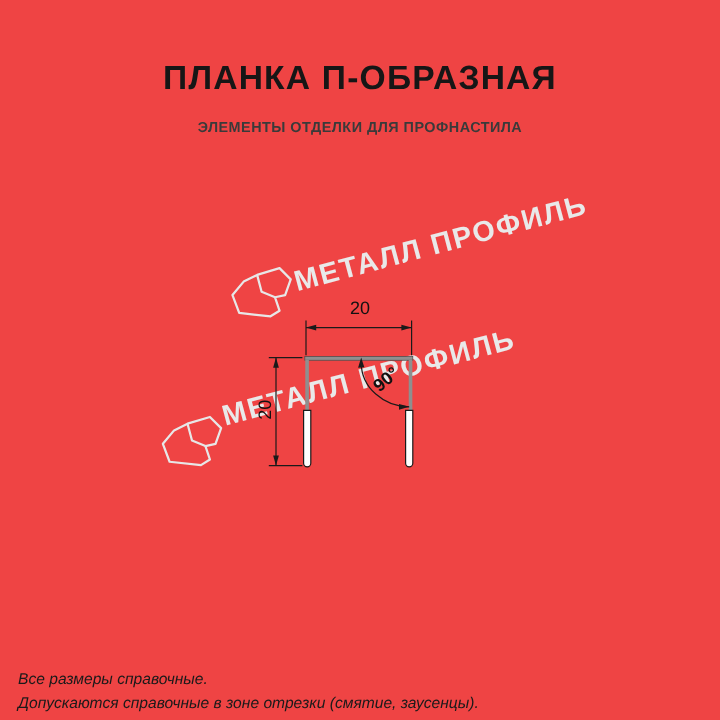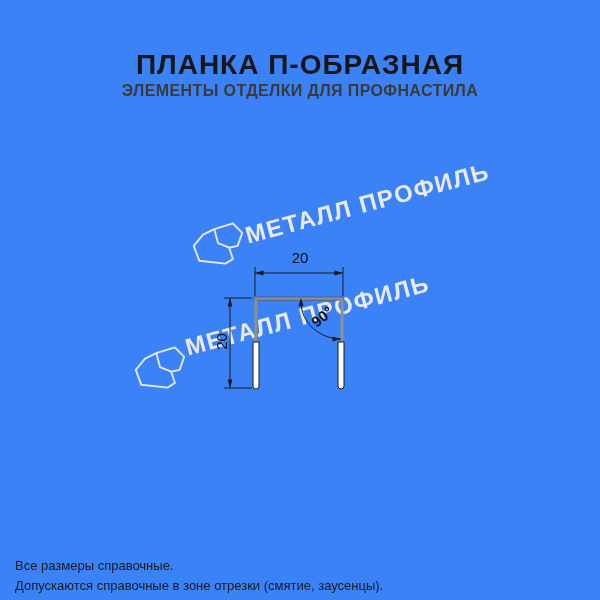--- a/index.html
+++ b/index.html
@@ -1,24 +1,24 @@
 <!DOCTYPE html>
 <html><head>
 <meta charset="utf-8">
 <style>
   * { margin: 0; padding: 0; box-sizing: border-box; }
   html, body { width: 600px; height: 600px; background: #ffffff; }
   body { font-family: "Liberation Sans", sans-serif; position: relative; overflow: hidden; }
 
-  .page { position: absolute; inset: 0; width: 600px; height: 600px; background: #3b82f6; }
+  .page { position: absolute; inset: 0; width: 600px; height: 600px; background: #ef4444; }
 
   
   .header { position: absolute; top: 50px; left: 0; width: 600px; text-align: center; color: #161616; }
   .title-line { font-weight: bold; font-size: 28px; line-height: 30px; letter-spacing: 1px; color: #161616; }
-  .subtitle { margin-top: 2px; font-size: 16px; font-weight: 600; letter-spacing: 0.4px; color: #3a3a3a; }
+  .subtitle { margin-top: 19px; font-size: 12px; font-weight: 600; letter-spacing: 0.4px; color: #3a3a3a; }
 
   
   .wm-text { position: absolute; white-space: nowrap; font-weight: bold; font-size: 24px;
              letter-spacing: 1.5px; color: #e9e9e9; transform: rotate(-15deg);
              transform-origin: left center; user-select: none; }
   .wm-text.wm1 { left: 246px; top: 222px; }
   .wm-text.wm2 { left: 186px; top: 334px; }
   .wm-logo { position: absolute; }
   .wm-logo.wm1 { left: 190px; top: 218px; }
   .wm-logo.wm2 { left: 132px; top: 342px; }
@@ -28,21 +28,21 @@
 
   .dim-label { position: absolute; font-size: 15px; color: #111; }
   .dim-label.top { left: 284px; top: 249px; width: 32px; text-align: center; }
   .dim-label.left { left: 205px; top: 333px; width: 32px; text-align: center;
                     transform: rotate(-90deg); transform-origin: center center; }
   .angle-label { position: absolute; left: 303px; top: 308px; width: 38px; text-align: center;
                  font-size: 15px; font-weight: 600; color: #111;
                  transform: rotate(-40deg); transform-origin: center center; }
 
   
-  .footer { position: absolute; left: 15px; top: 556px; font-size: 13px; line-height: 20px; color: #1a1a1a; }
+  .footer { position: absolute; left: 15px; top: 556px; font-size: 13px; line-height: 20px; color: #1a1a1a; font-style: italic; }
 </style>
 </head>
 <body>
 
 <div class="page">
 
   <div class="header">
     <div class="title-line">ПЛАНКА П-ОБРАЗНАЯ</div>
     <div class="subtitle">ЭЛЕМЕНТЫ ОТДЕЛКИ ДЛЯ ПРОФНАСТИЛА</div>
   </div>

